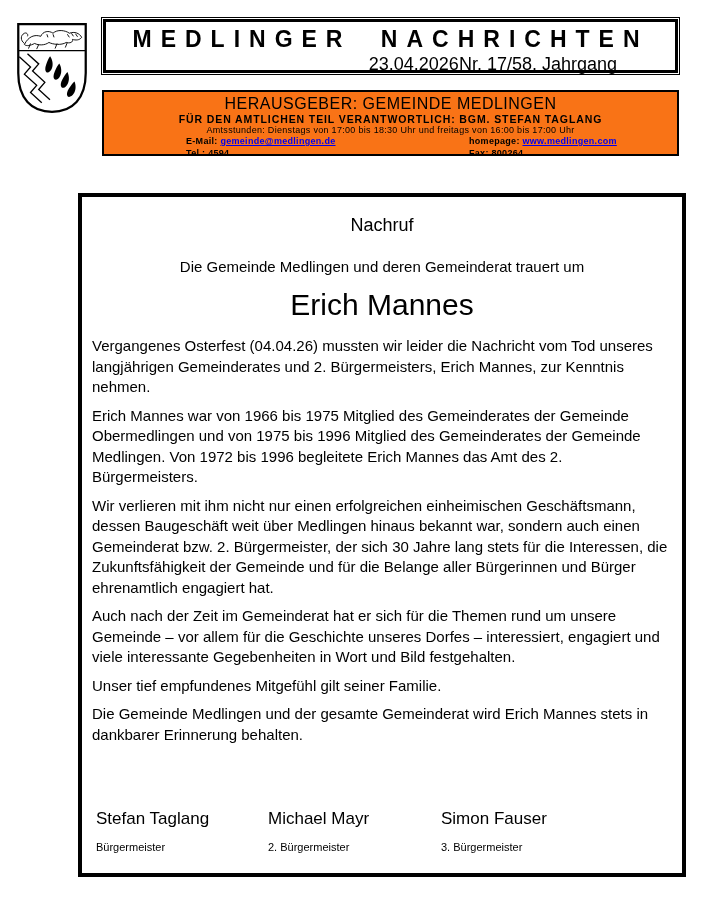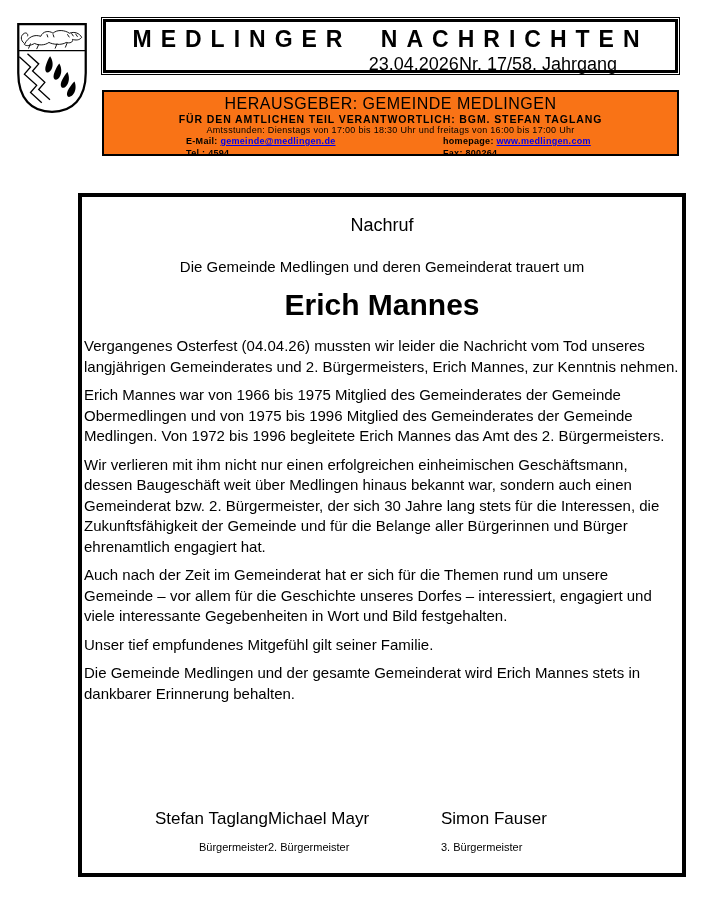--- a/index.html
+++ b/index.html
@@ -33,39 +33,39 @@
     text-align:center;
     margin-top:11px;
   }
   .pub-l1{font-size:16px;letter-spacing:0.5px;line-height:16px;margin-top:4px;}
   .pub-l2{font-size:10.5px;font-weight:bold;letter-spacing:0.9px;line-height:12px;margin-top:1px;}
   .pub-l3,.pub-l4{font-size:9px;font-weight:normal;letter-spacing:0.3px;line-height:10px;}
   .contact{
     display:flex;text-align:left;font-size:9px;font-weight:bold;
     letter-spacing:0.3px;line-height:10.5px;margin-top:1px;
   }
-  .contact-col1{margin-left:82px;width:257px;}
+  .contact-col1{margin-left:82px;width:283px;}
   .contact-col2{flex:1;}
   .link{color:#0000EE;text-decoration:underline;cursor:pointer;}
 
   
   .main-box{
     position:absolute;left:78px;top:193px;width:608px;height:684px;
     box-sizing:border-box;border:4px solid #000;background:#fff;
-    padding:0 0;
+    padding:0 8px;
   }
   .obit-heading{margin-top:18px;text-align:center;font-size:18px;line-height:21px;}
   .obit-intro{margin-top:22px;text-align:center;font-size:15px;line-height:17px;}
-  .obit-name{margin-top:13px;text-align:center;font-size:30px;font-weight:bold;line-height:34px;}
+  .obit-name{margin-top:13px;text-align:center;font-size:30px;font-weight:normal;line-height:34px;}
   .paragraphs{margin-top:14px;font-size:15px;line-height:20.5px;}
   .paragraphs p{margin:0 0 8px 0;padding:0 2px;}
 
   .signatures{position:absolute;left:14px;right:14px;top:612px;display:flex;}
   .sig-col{box-sizing:border-box;}
-  .sig-col:nth-child(1){width:172px;text-align:right;}
+  .sig-col:nth-child(1){width:172px;}
   .sig-col:nth-child(2){width:173px;}
   .sig-col:nth-child(3){flex:1;}
   .sig-name{font-size:17px;line-height:20px;}
   .sig-title{font-size:11px;line-height:13px;margin-top:12px;}
 </style>
 </head>
 <body>
 
 <div class="page">
 

